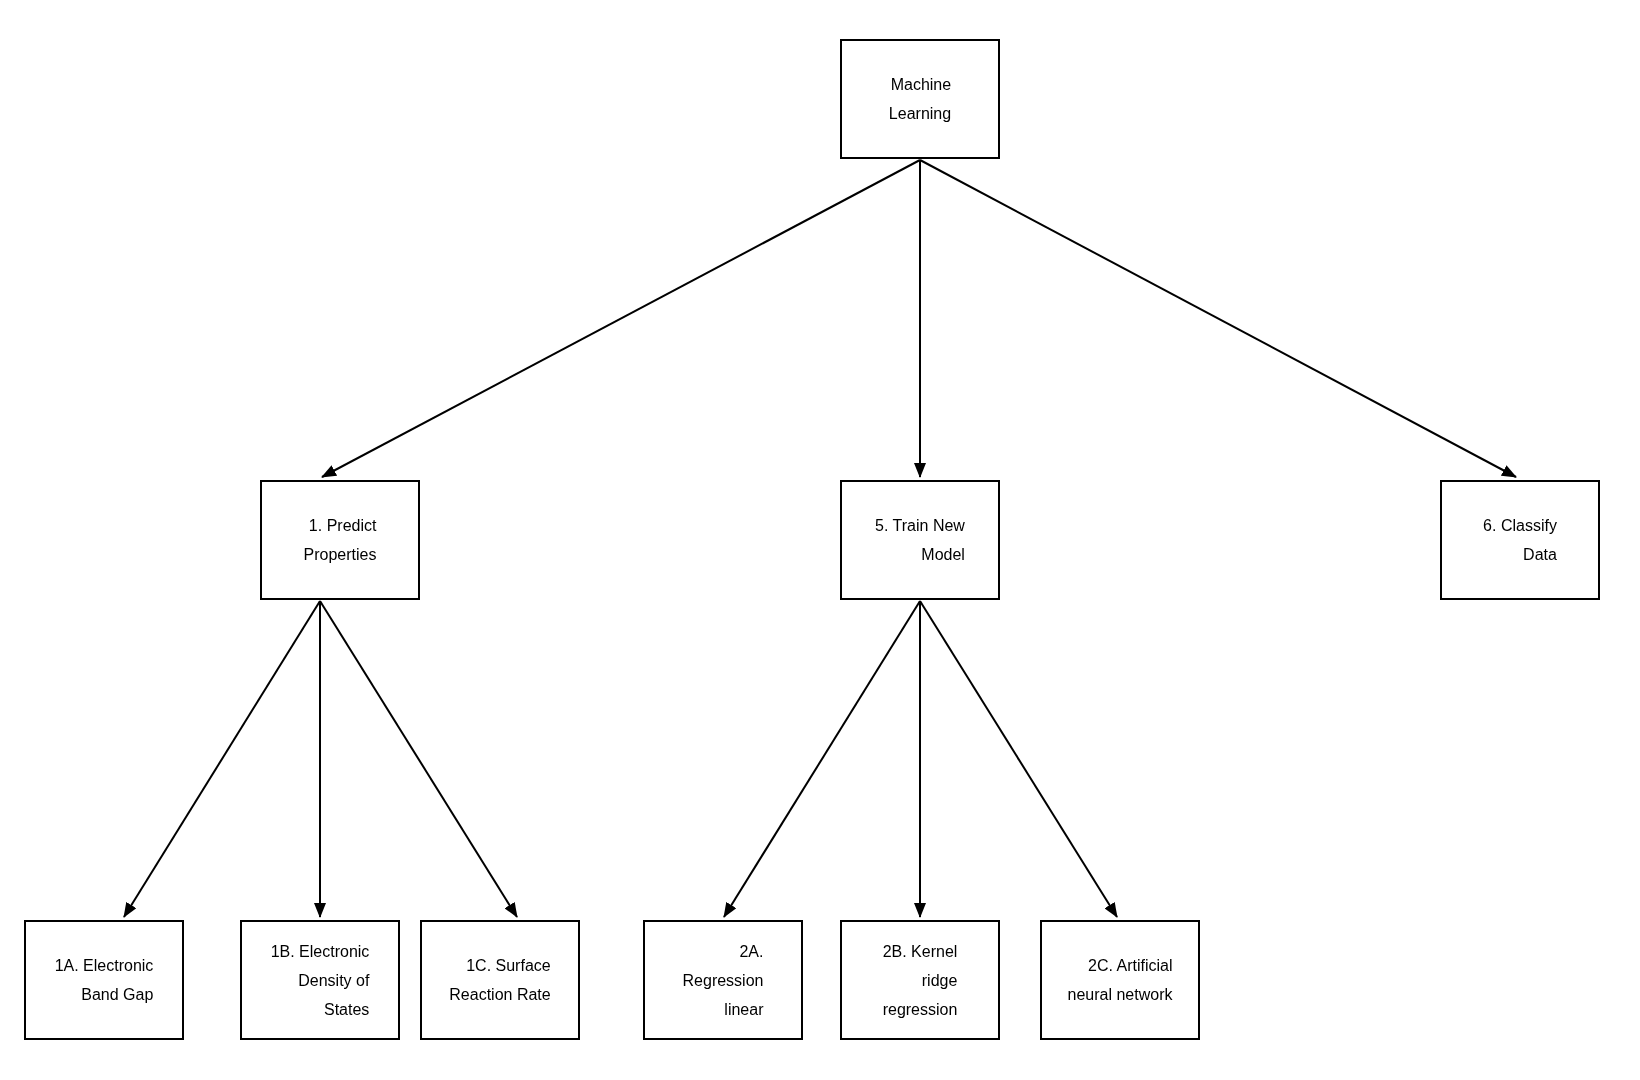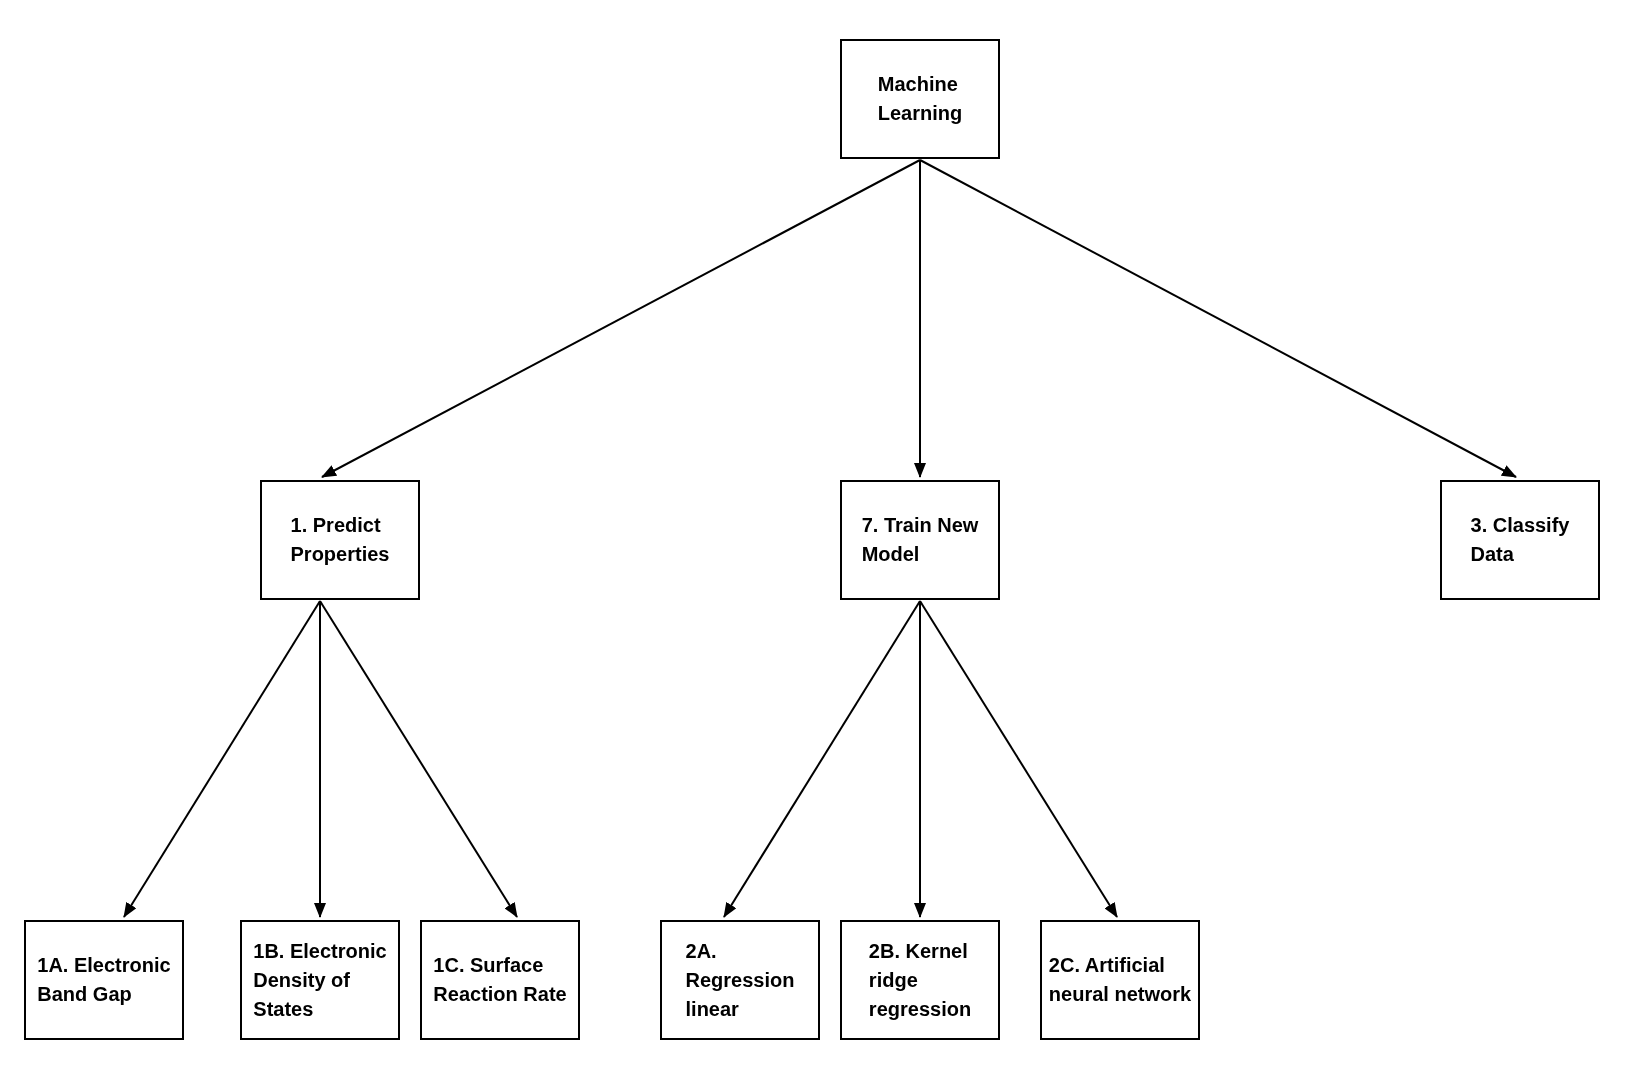--- a/index.html
+++ b/index.html
@@ -29,35 +29,34 @@
     height: 120px;
     box-sizing: border-box;
     border: 2px solid #000000;
     background: #ffffff;
     display: flex;
     align-items: center;
     justify-content: center;
   }
   .node-label {
     white-space: pre-line;
-    text-align: left;
-    font-size: 20px;
+    text-align: right;
+    font-size: 16px;
     line-height: 29px;
     color: #000000;
-    font-weight: bold;
   }
   
   .pos-ml      { left: 840px;  top: 39px;  }
   .pos-predict { left: 240px;  top: 480px; margin-left: 20px; }
   .pos-train   { left: 840px;  top: 480px; }
   .pos-classify{ left: 1440px; top: 480px; }
   .pos-bandgap { left: 24px;   top: 920px; }
   .pos-dos     { left: 240px;  top: 920px; }
   .pos-surface { left: 420px;  top: 920px; }
-  .pos-linreg  { left: 660px;  top: 920px; }
+  .pos-linreg  { left: 643px;  top: 920px; }
   .pos-krr     { left: 840px;  top: 920px; }
   .pos-ann     { left: 1040px; top: 920px; }
   .edge {
     stroke: #000000;
     stroke-width: 2;
     fill: none;
   }
 </style>
 </head>
 <body>
@@ -85,26 +84,26 @@
     <span class="node-label">Machine
 Learning</span>
   </div>
 
   <div class="node pos-predict">
     <span class="node-label">1. Predict
 Properties</span>
   </div>
 
   <div class="node pos-train">
-    <span class="node-label">7. Train New
+    <span class="node-label">5. Train New
 Model</span>
   </div>
 
   <div class="node pos-classify">
-    <span class="node-label">3. Classify
+    <span class="node-label">6. Classify
 Data</span>
   </div>
 
   <div class="node pos-bandgap">
     <span class="node-label">1A. Electronic
 Band Gap</span>
   </div>
 
   <div class="node pos-dos">
     <span class="node-label">1B. Electronic

